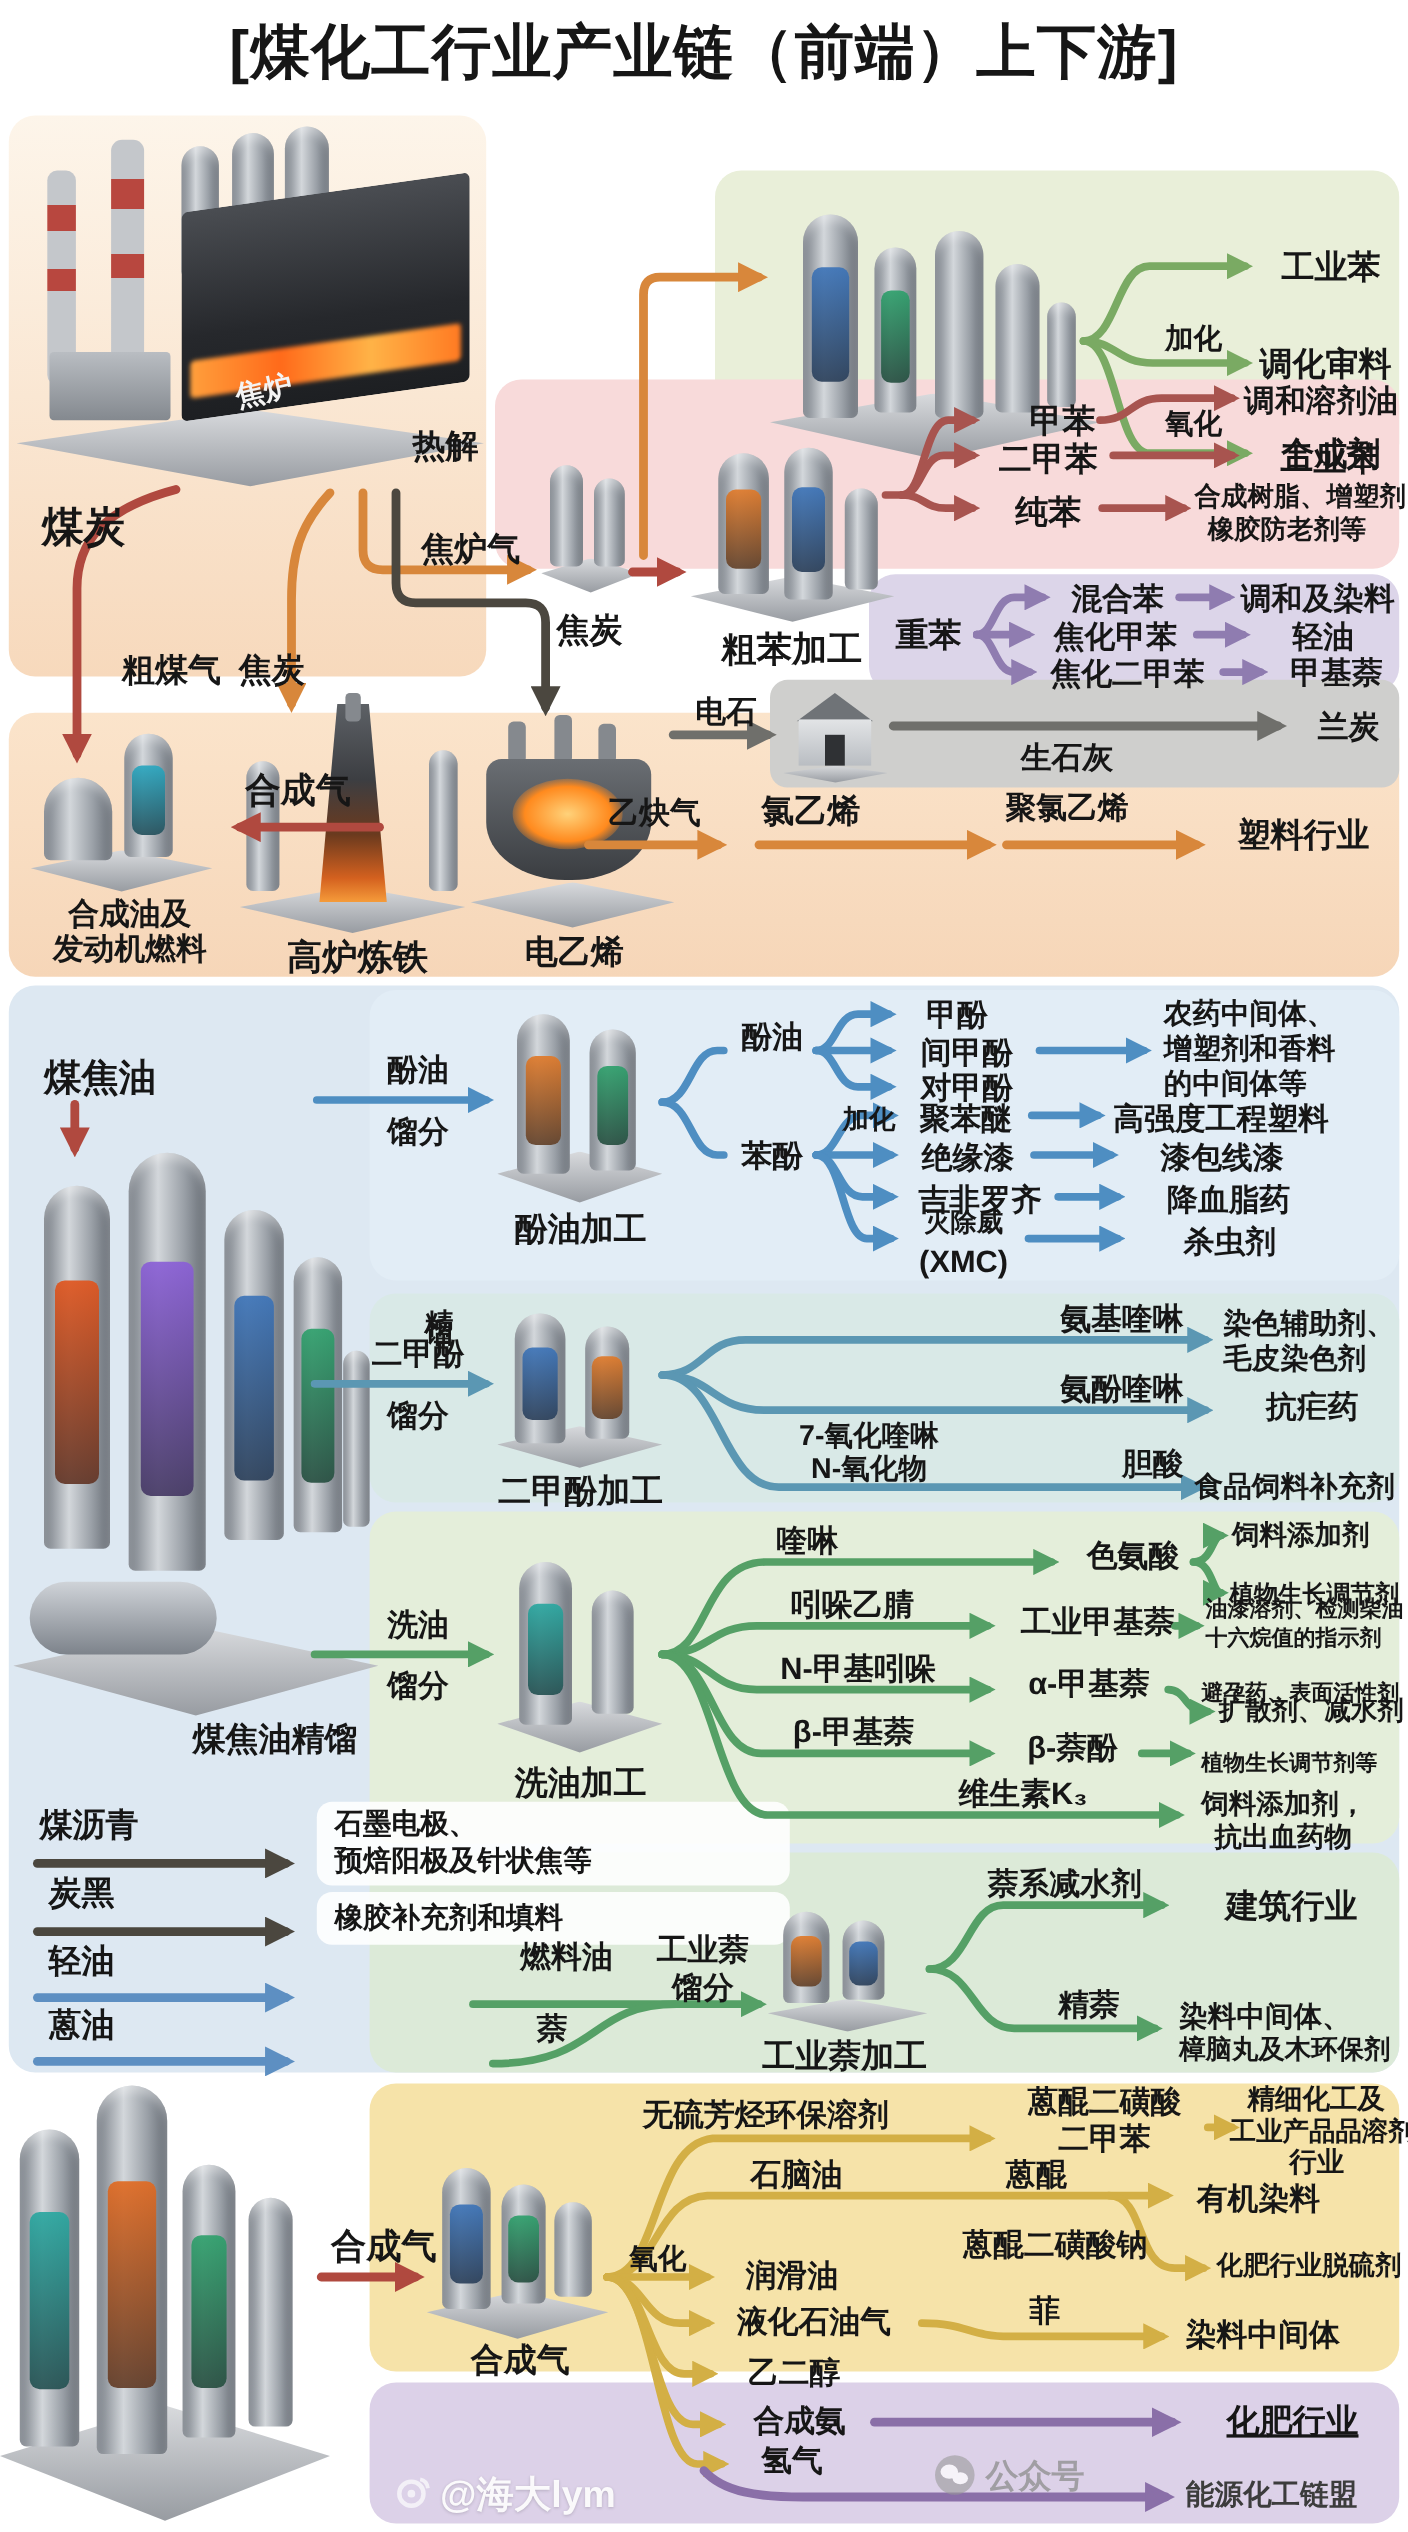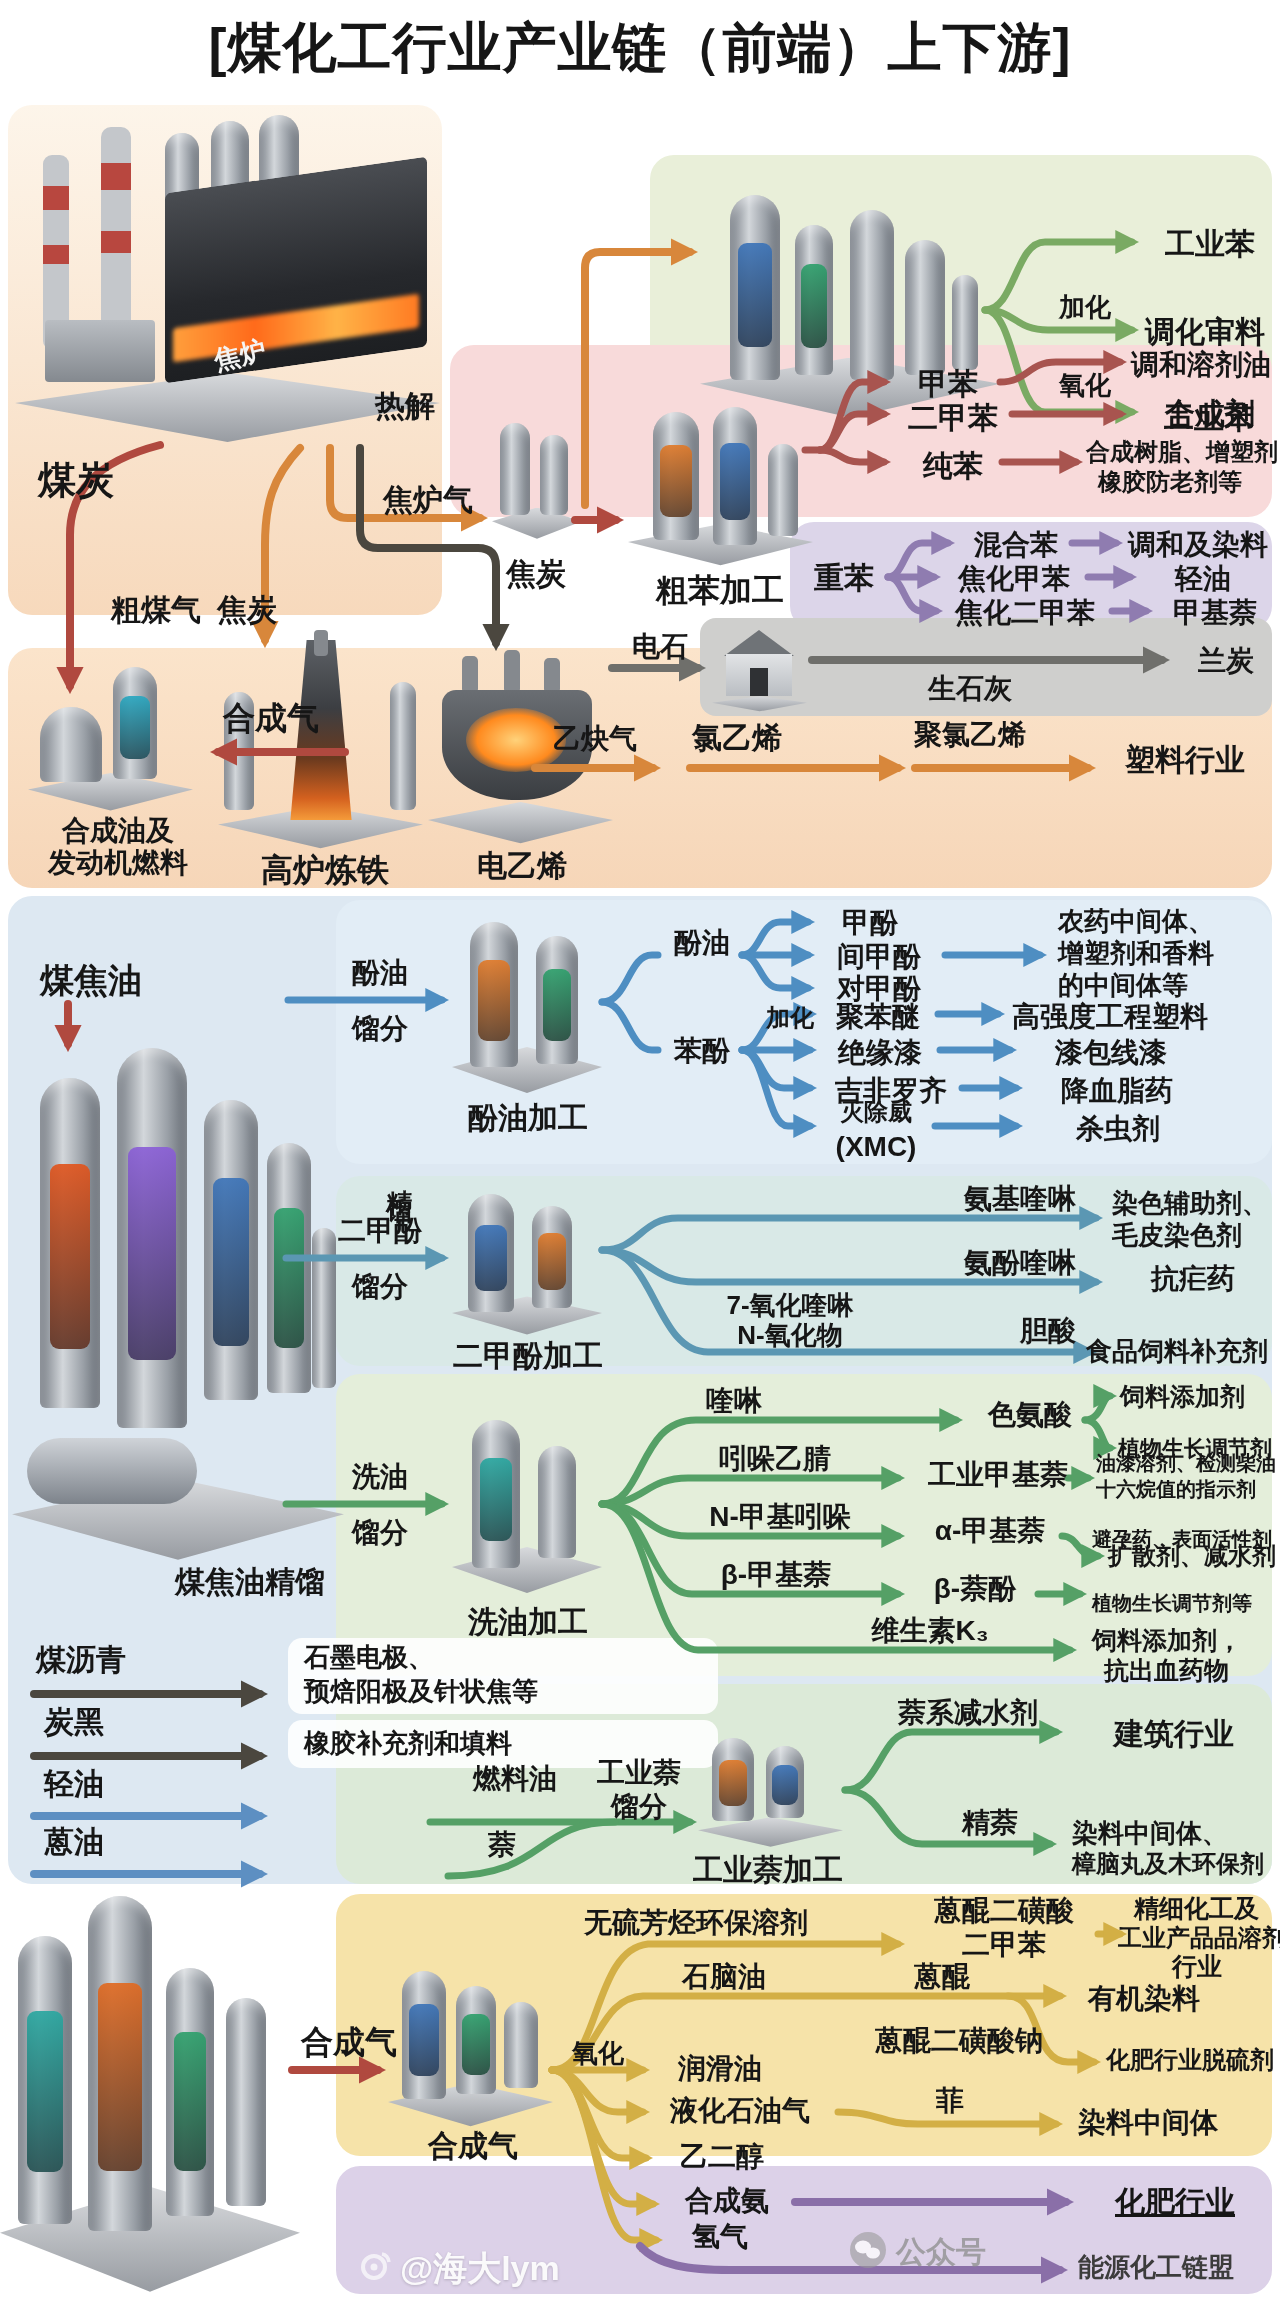--- a/index.html
+++ b/index.html
@@ -350,21 +350,21 @@
   <div class="lb" style="left:358px;top:482px;width:140px;font-size:30px;">焦炉气</div>
   <div class="lb ll" style="left:506px;top:556px;width:110px;font-size:30px;">焦炭</div>
 
   <div class="lb" style="left:1148px;top:226px;width:124px;font-size:30px;">工业苯</div>
   <div class="lb" style="left:1040px;top:292px;width:90px;font-size:26px;">加化</div>
   <div class="lb" style="left:1138px;top:314px;width:134px;font-size:30px;">调化审料</div>
   <div class="lb" style="left:1040px;top:370px;width:90px;font-size:26px;">氧化</div>
   <div class="lb" style="left:1148px;top:396px;width:124px;font-size:30px;">合成剂</div>
 
   <div class="lb" style="left:630px;top:572px;width:180px;font-size:32px;">粗苯加工</div>
-  <div class="lb" style="left:900px;top:366px;width:96px;font-size:30px;">甲苯</div>
+  <div class="lb" style="left:900px;top:366px;width:96px;font-size:30px;text-align:right;">甲苯</div>
   <div class="lb" style="left:1126px;top:348px;width:150px;font-size:28px;">调和溶剂油</div>
   <div class="lb" style="left:895px;top:400px;width:116px;font-size:30px;">二甲苯</div>
   <div class="lb" style="left:1146px;top:400px;width:126px;font-size:30px;">工业苯</div>
   <div class="lb" style="left:905px;top:448px;width:96px;font-size:30px;">纯苯</div>
   <div class="lb ll" style="left:1086px;top:438px;width:190px;font-size:24px;">合成树脂、增塑剂、</div>
   <div class="lb ll" style="left:1098px;top:468px;width:170px;font-size:24px;">橡胶防老剂等</div>
 
   <div class="lb" style="left:798px;top:560px;width:92px;font-size:30px;">重苯</div>
   <div class="lb" style="left:960px;top:528px;width:112px;font-size:28px;">混合苯</div>
   <div class="lb" style="left:1124px;top:528px;width:148px;font-size:28px;">调和及染料</div>

